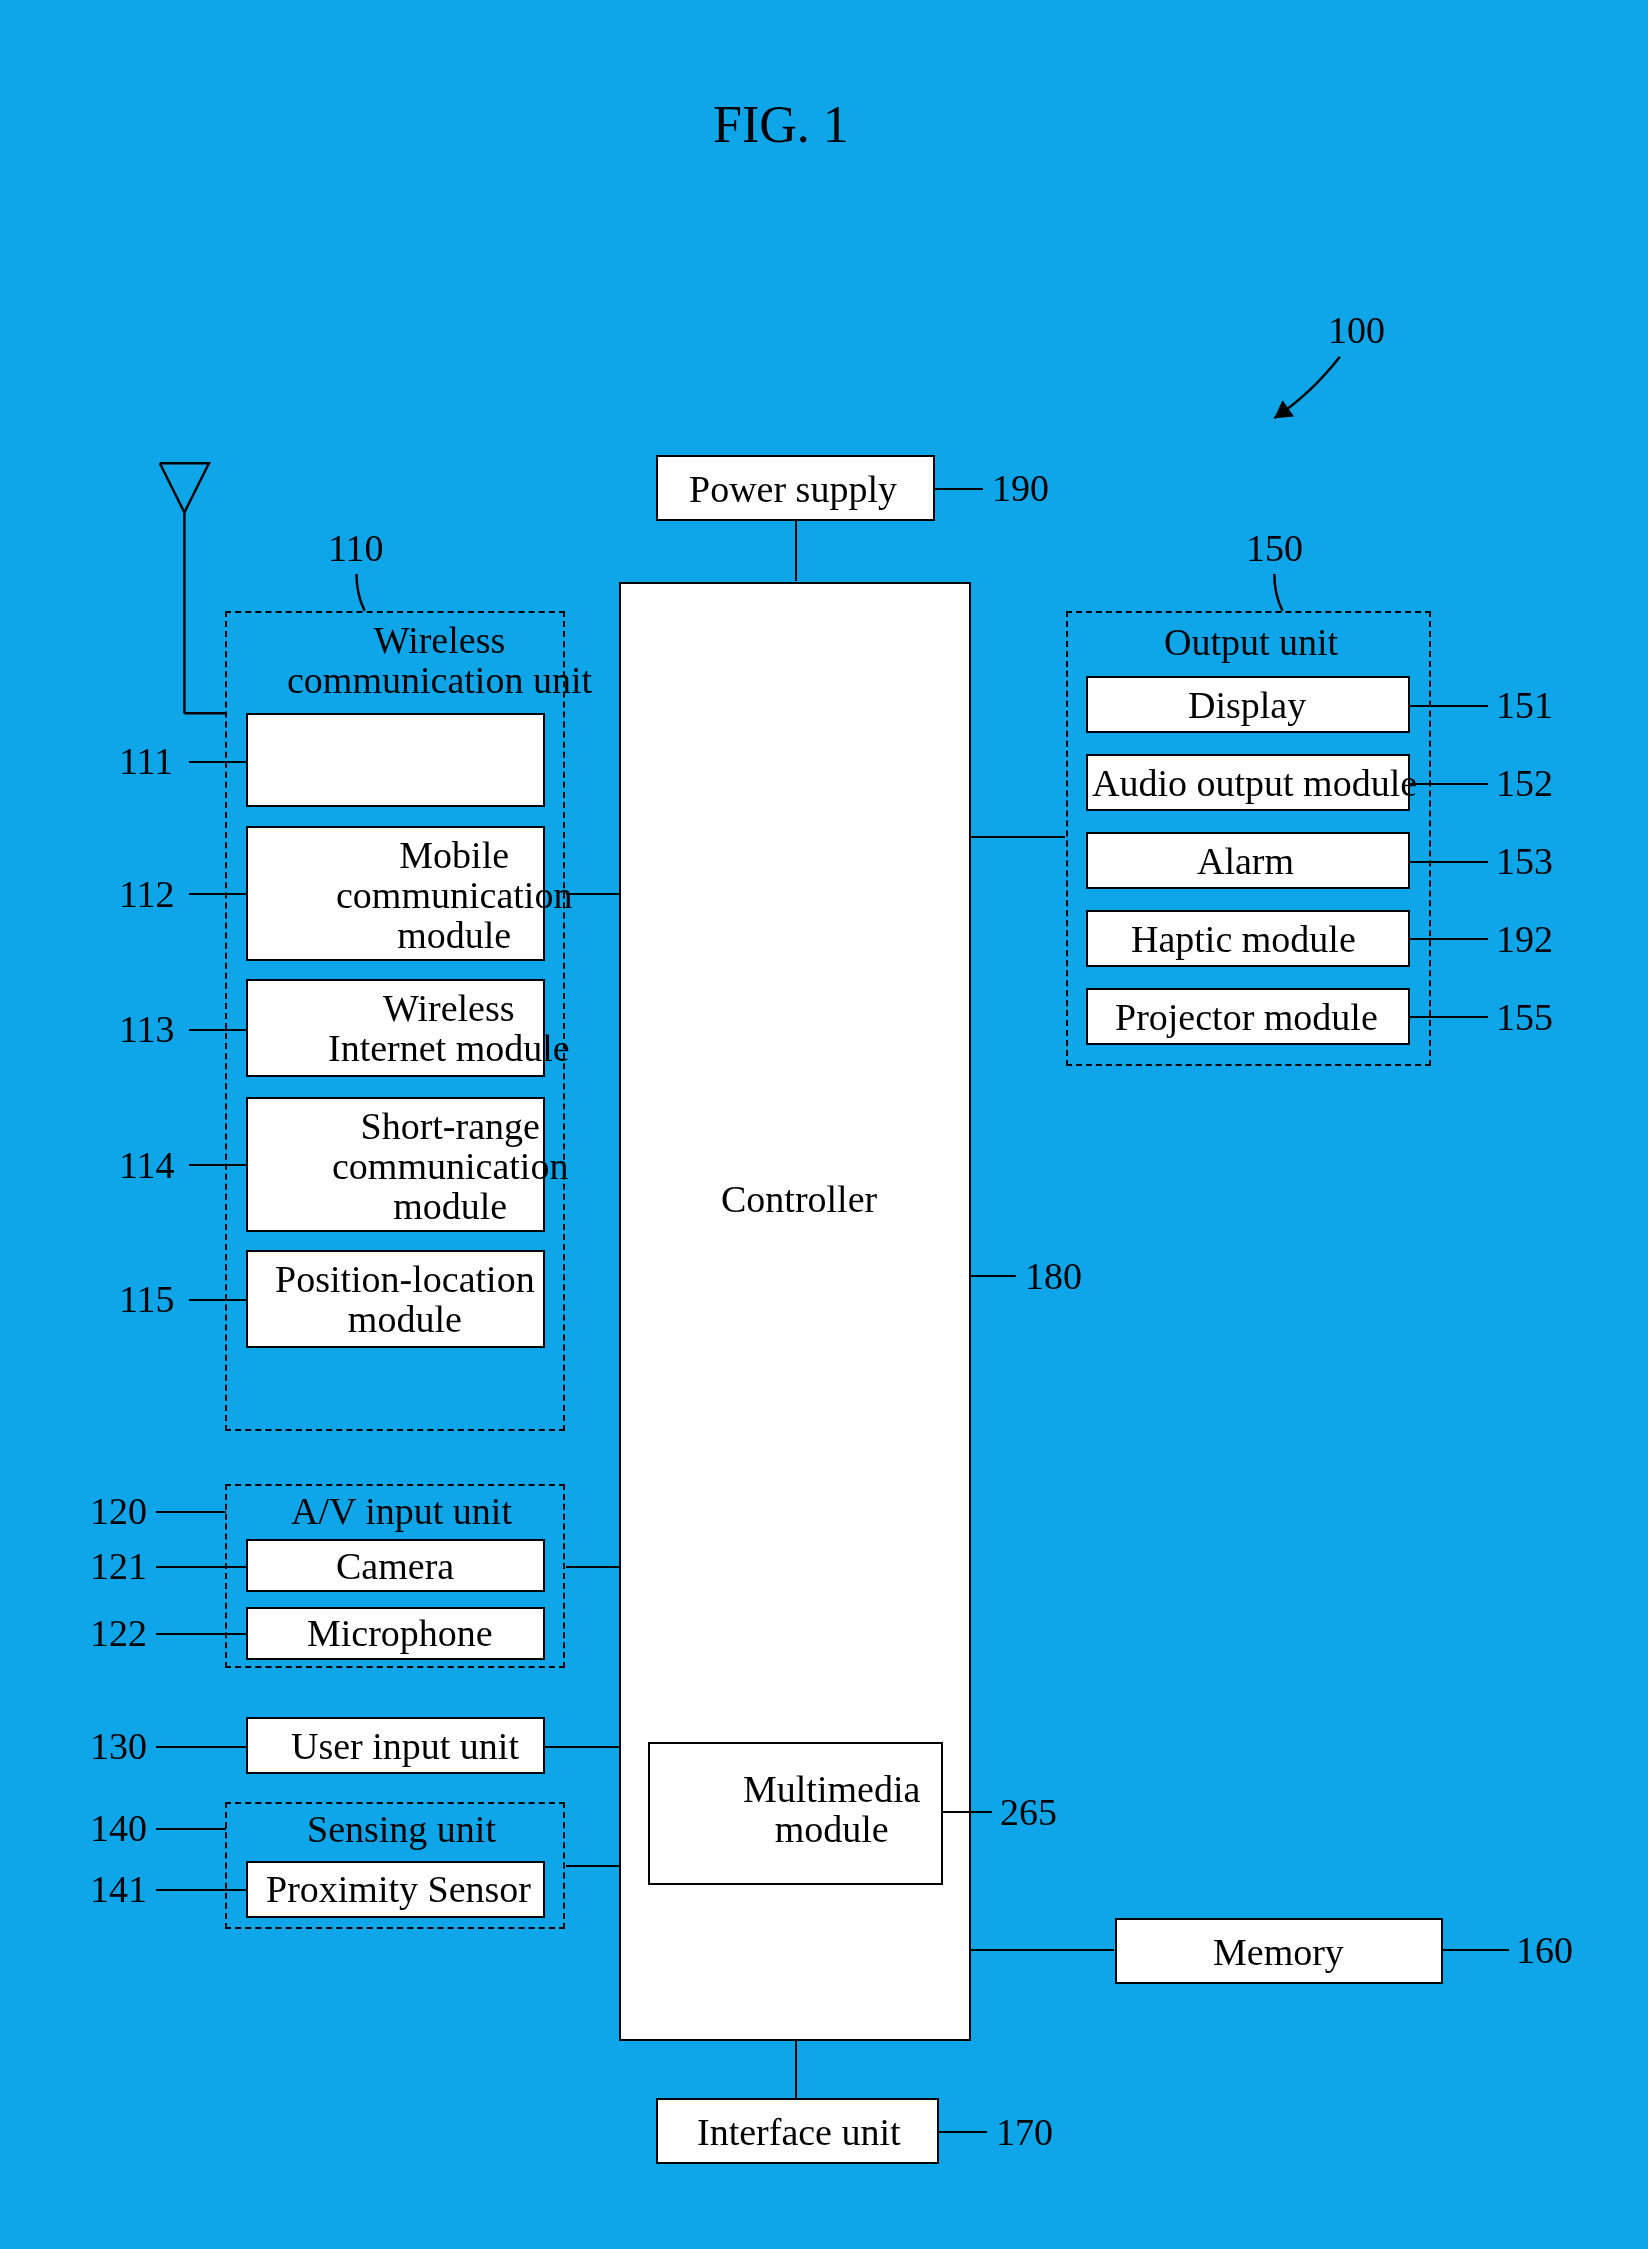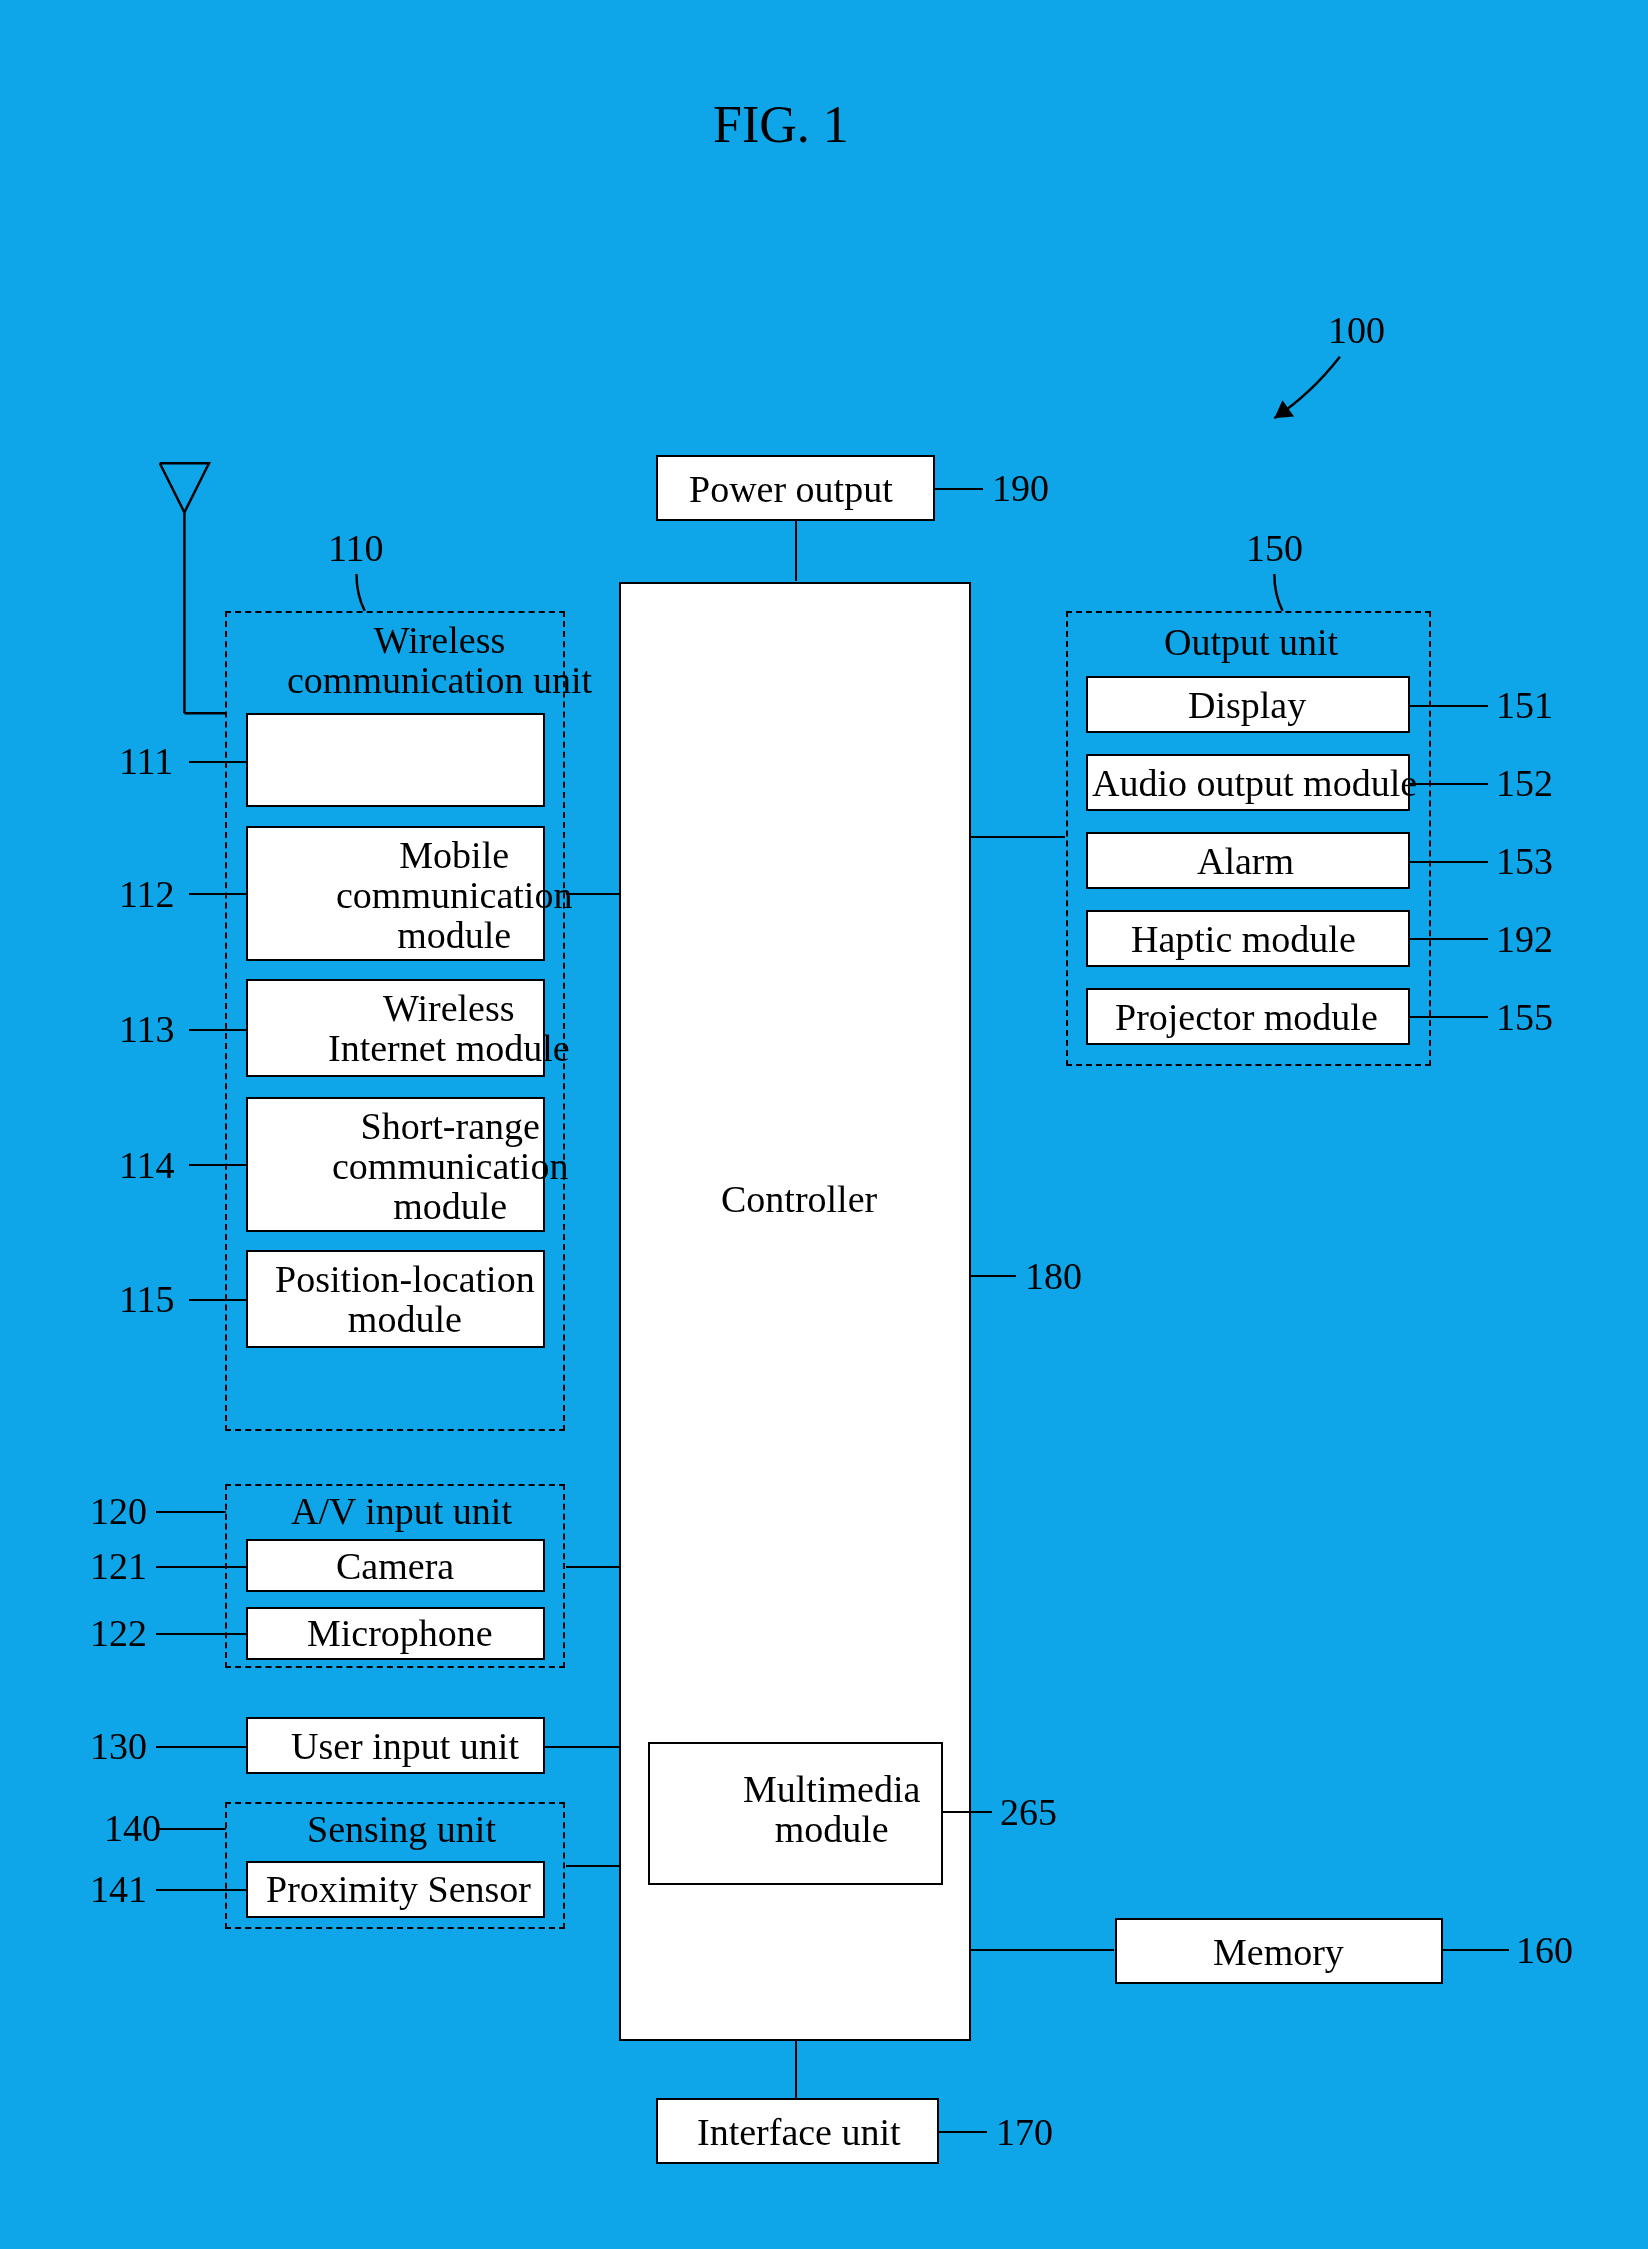--- a/index.html
+++ b/index.html
@@ -60,21 +60,21 @@
 
   <div class="txt figtitle" style="left:713px; top:98px;">FIG. 1</div>
 
   <div class="txt refnum" style="left:1328px; top:311px;">100</div>
   <svg class="overlay" viewBox="0 0 2011 2745" width="1648" height="2250">
     <path d="M1635 435 Q1600 480 1555 510" stroke="#000" stroke-width="3" fill="none"></path>
     <path d="M1555 510 l24 -2 l-14 -20 z" fill="#000"></path>
   </svg>
 
   <div class="solid-box" style="left:656px; top:455px; width:279px; height:66px;"></div>
-  <div class="txt" style="left:689px; top:470px;">Power output</div>
+  <div class="txt" style="left:689px; top:470px;">Power supply</div>
   <div class="hline" style="left:934px; top:488px; width:49px;"></div>
   <div class="txt refnum" style="left:992px; top:469px;">190</div>
   <div class="vline" style="left:795px; top:520px; height:61px;"></div>
 
   <div class="solid-box" style="left:619px; top:582px; width:352px; height:1459px;"></div>
   <div class="txt" style="left:721px; top:1180px;">Controller</div>
 
   <div class="solid-box" style="left:648px; top:1742px; width:295px; height:143px;"></div>
   <div class="txt" style="left:743px; top:1770px;">Multimedia
 module</div>
@@ -160,21 +160,21 @@
 
   <div class="solid-box" style="left:246px; top:1717px; width:299px; height:57px;"></div>
   <div class="txt" style="left:291px; top:1727px;">User input unit</div>
   <div class="hline" style="left:156px; top:1746px; width:90px;"></div>
   <div class="txt refnum" style="left:90px; top:1727px;">130</div>
   <div class="hline" style="left:545px; top:1746px; width:74px;"></div>
 
   <div class="dashed-box" style="left:225px; top:1802px; width:340px; height:127px;"></div>
   <div class="txt" style="left:307px; top:1810px;">Sensing unit</div>
   <div class="hline" style="left:156px; top:1828px; width:70px;"></div>
-  <div class="txt refnum" style="left:104px; top:1809px;">140</div>
+  <div class="txt refnum" style="left:90px; top:1809px;">140</div>
   <div class="hline" style="left:566px; top:1865px; width:53px;"></div>
 
   <div class="solid-box" style="left:246px; top:1861px; width:299px; height:57px;"></div>
   <div class="txt" style="left:266px; top:1870px;">Proximity Sensor</div>
   <div class="hline" style="left:156px; top:1889px; width:90px;"></div>
   <div class="txt refnum" style="left:90px; top:1870px;">141</div>
 
   <div class="txt refnum" style="left:1246px; top:529px;">150</div>
   <svg class="overlay" viewBox="0 0 2011 2745" width="1648" height="2250">
     <path d="M1555 700 Q1555 725 1565 745" stroke="#000" stroke-width="3" fill="none"></path>

